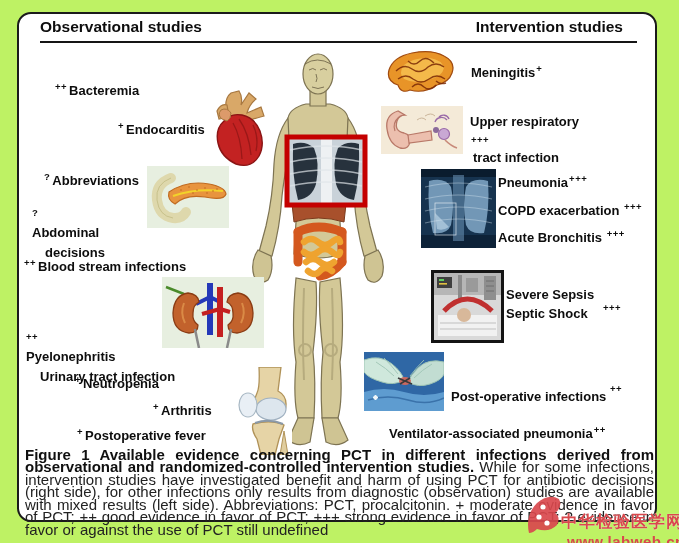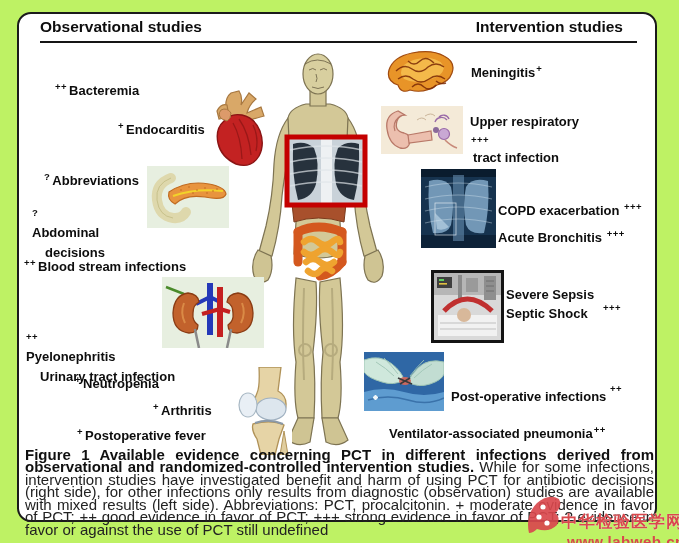--- a/index.html
+++ b/index.html
@@ -143,20 +143,23 @@
   <div class="abs lbl" style="left:471px;top:62px;">
     <span>Meningitis</span><span class="sup m-post">+</span>
   </div>
   <div class="abs lbl twoline" style="left:470px;top:113px;line-height:18px;">
     <span>
         <span>Upper respiratory</span>
         <span class="sup m-post">+++</span>
       </span>
     <span style="padding-left:3px;">tract infection</span>
   </div>
+  <div class="abs lbl" style="left:498px;top:172px;">
+    <span>Pneumonia</span><span class="sup m-post">+++</span>
+  </div>
   <div class="abs lbl" style="left:498px;top:200px;">
     <span>COPD exacerbation</span> <span class="sup m-post">+++</span>
   </div>
   <div class="abs lbl" style="left:498px;top:227px;">
     <span>Acute Bronchitis</span> <span class="sup m-post">+++</span>
   </div>
   <div class="abs lbl twoline" style="left:506px;top:285px;line-height:19px;">
     <span>Severe Sepsis</span>
     <span>Septic Shock</span>
     <span class="sup" style="position:absolute;left:97px;top:13px;">+++</span>

